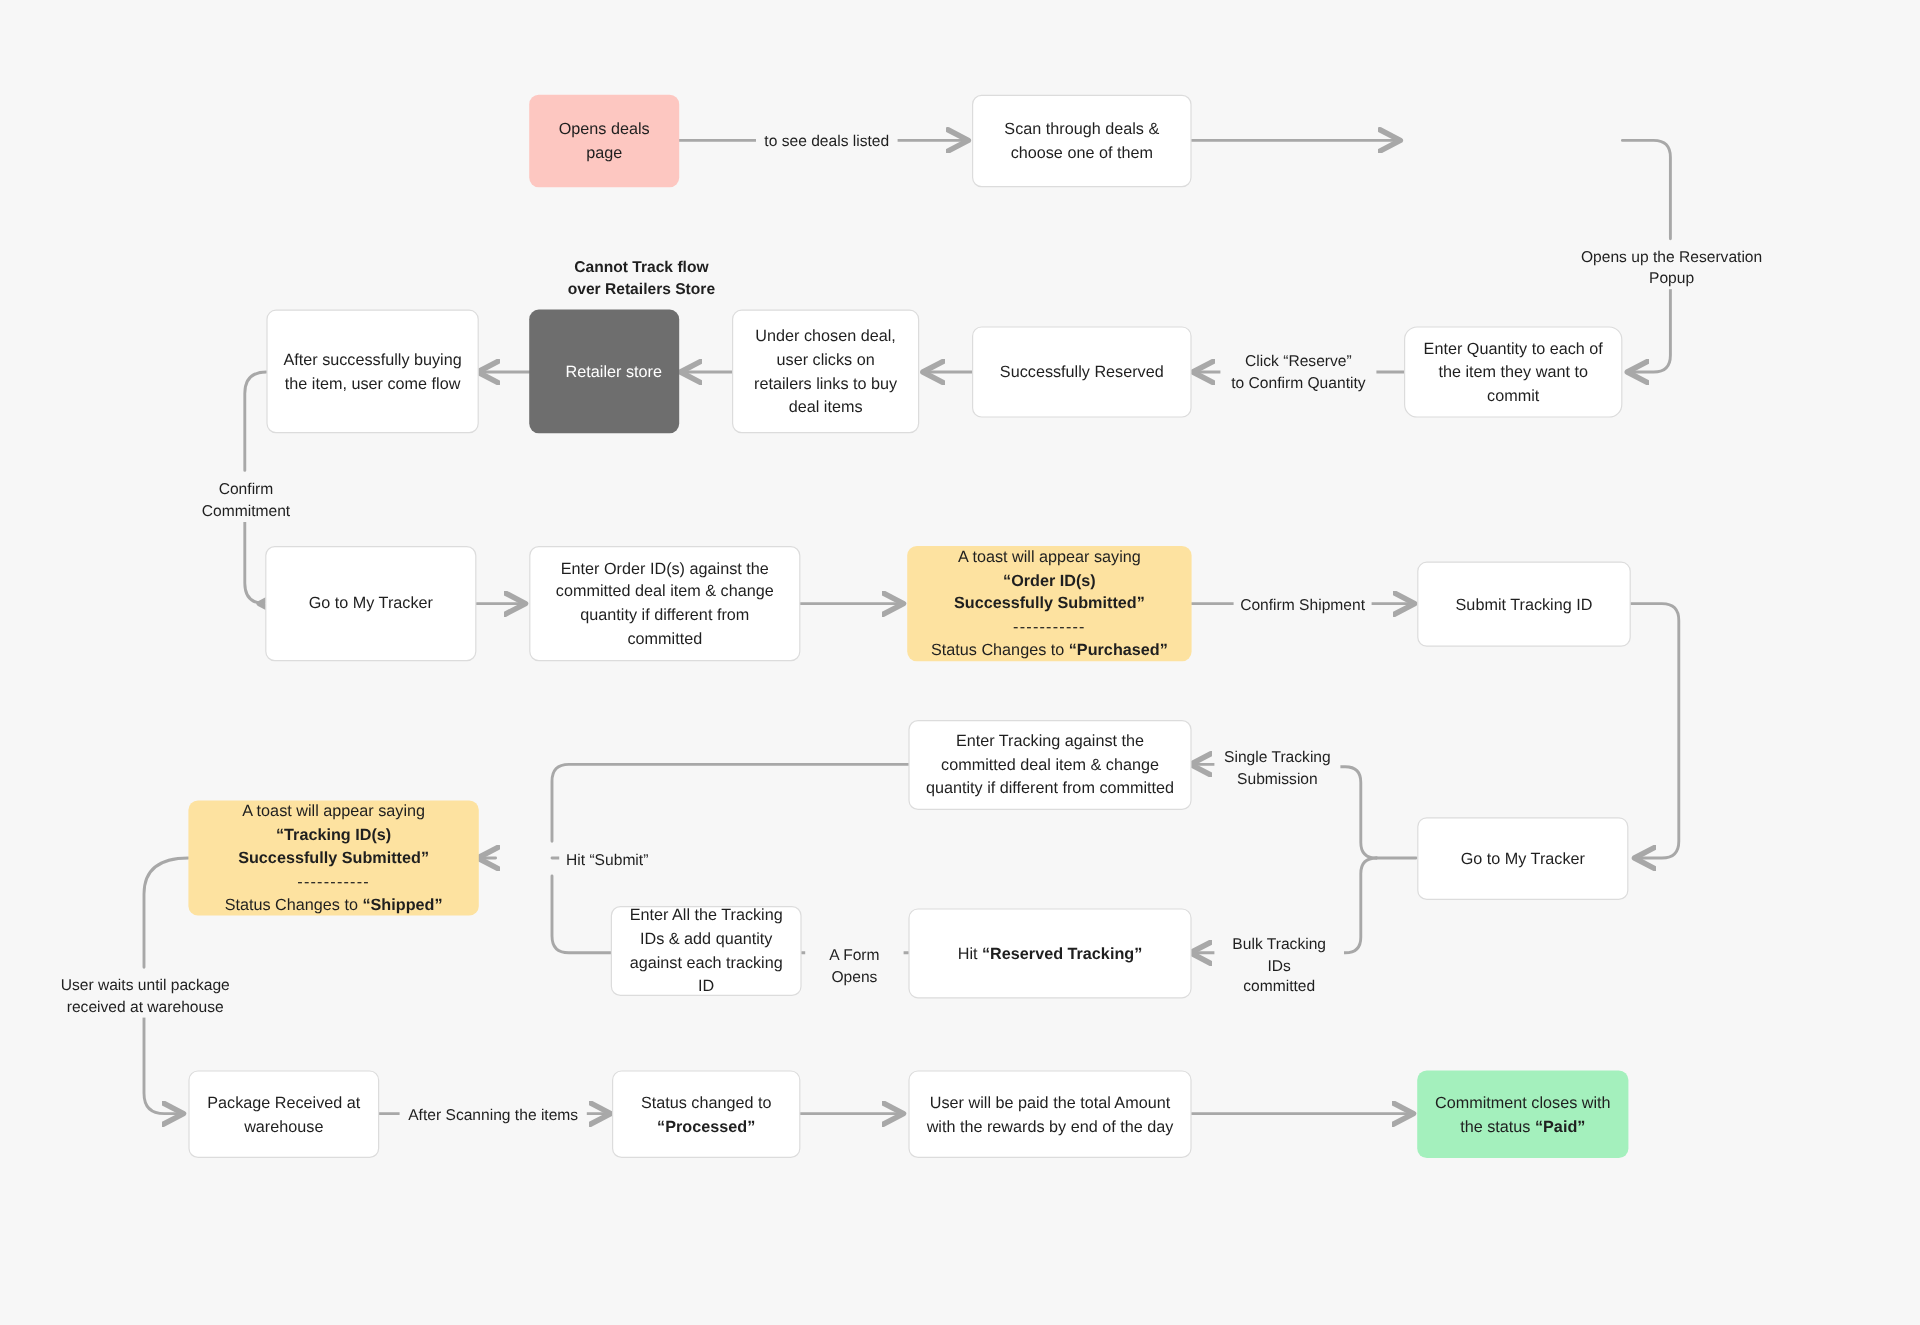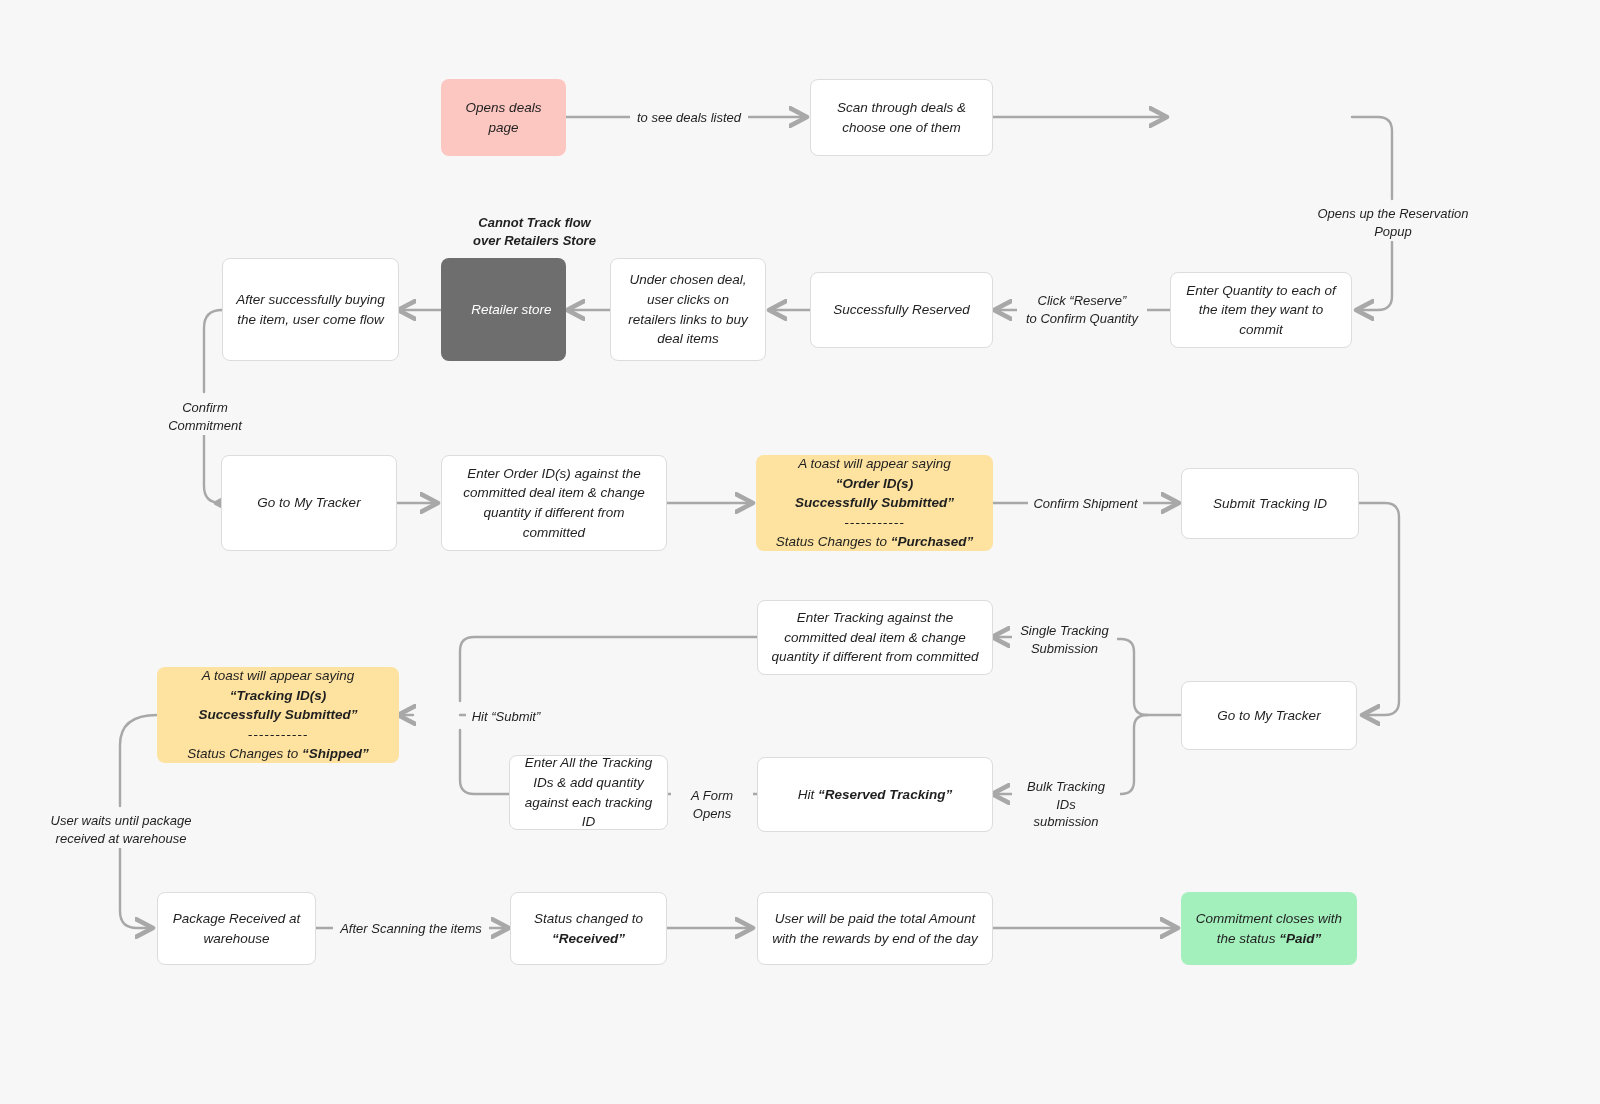--- a/index.html
+++ b/index.html
@@ -3,21 +3,21 @@
 <meta charset="utf-8">
 <style>
   html,body{margin:0;padding:0;}
   body{
     width:1600px;height:1104px;
     background:#f7f7f7;
     font-family:"Liberation Sans", sans-serif;
     color:#1f1f1f;
     overflow:hidden;
   }
-  #canvas{position:relative;width:1600px;height:776px;font-style:italic;}
+  #canvas{position:relative;width:1600px;height:776px;}
   svg.edges{position:absolute;left:0;top:0;width:1600px;height:1104px;pointer-events:none;}
   .node{
     position:absolute;
     box-sizing:border-box;
     display:flex;align-items:center;justify-content:center;
     text-align:center;
     border-radius:8px;
     font-size:13.5px;
     line-height:1.45;
     padding:8px 12px;
@@ -149,21 +149,21 @@
     <span class="inner">Under chosen deal, user clicks on retailers links to buy deal items</span>
   </div>
 
   <div class="node plain" style="left:810px;top:272px;width:183px;height:76px;">
     <span class="inner">Successfully Reserved</span>
   </div>
 
   <div class="edge-label" style="left:1017px;top:291px;width:130px;white-space:pre-line;">Click “Reserve”
 to Confirm Quantity</div>
 
-  <div class="node plain" style="left:1170px;top:272px;width:182px;height:76px;">
+  <div class="node plain" style="left:1170px;top:272px;width:182px;height:76px;border-radius:11px;">
     <span class="inner">Enter Quantity to each of the item they want to commit</span>
   </div>
 
   <div class="edge-label" style="left:140px;top:398px;width:130px;">Confirm Commitment</div>
 
   <div class="node plain" style="left:221px;top:455px;width:176px;height:96px;">
     <span class="inner">Go to My Tracker</span>
   </div>
 
   <div class="node plain" style="left:441px;top:455px;width:226px;height:96px;">
@@ -215,35 +215,35 @@
 
   <div class="edge-label" style="left:671px;top:786px;width:82px;">A Form Opens</div>
 
   <div class="node plain" style="left:757px;top:757px;width:236px;height:75px;">
     <span class="inner">
       <span>Hit </span><b>“Reserved Tracking”</b>
     </span>
   </div>
 
   <div class="edge-label" style="left:1012px;top:777px;width:108px;white-space:pre-line;">Bulk Tracking IDs
-submission</div>
+committed</div>
 
   <div class="edge-label" style="left:45px;top:811px;width:152px;white-space:pre-line;">User waits until package
 received at warehouse</div>
 
   <div class="node plain" style="left:157px;top:892px;width:159px;height:73px;">
     <span class="inner">Package Received at warehouse</span>
   </div>
 
   <div class="edge-label" style="left:333px;top:919px;width:156px;">After Scanning the items</div>
 
   <div class="node plain" style="left:510px;top:892px;width:157px;height:73px;">
     <span class="inner">
       <span>Status changed to</span><br>
-      <b>“Received”</b>
+      <b>“Processed”</b>
     </span>
   </div>
 
   <div class="node plain" style="left:757px;top:892px;width:236px;height:73px;">
     <span class="inner">User will be paid the total Amount with the rewards by end of the day</span>
   </div>
 
   <div class="node green" style="left:1181px;top:892px;width:176px;height:73px;justify-content:flex-end;">
     <span class="inner">
       <span>Commitment closes with the status </span><b>“Paid”</b>

